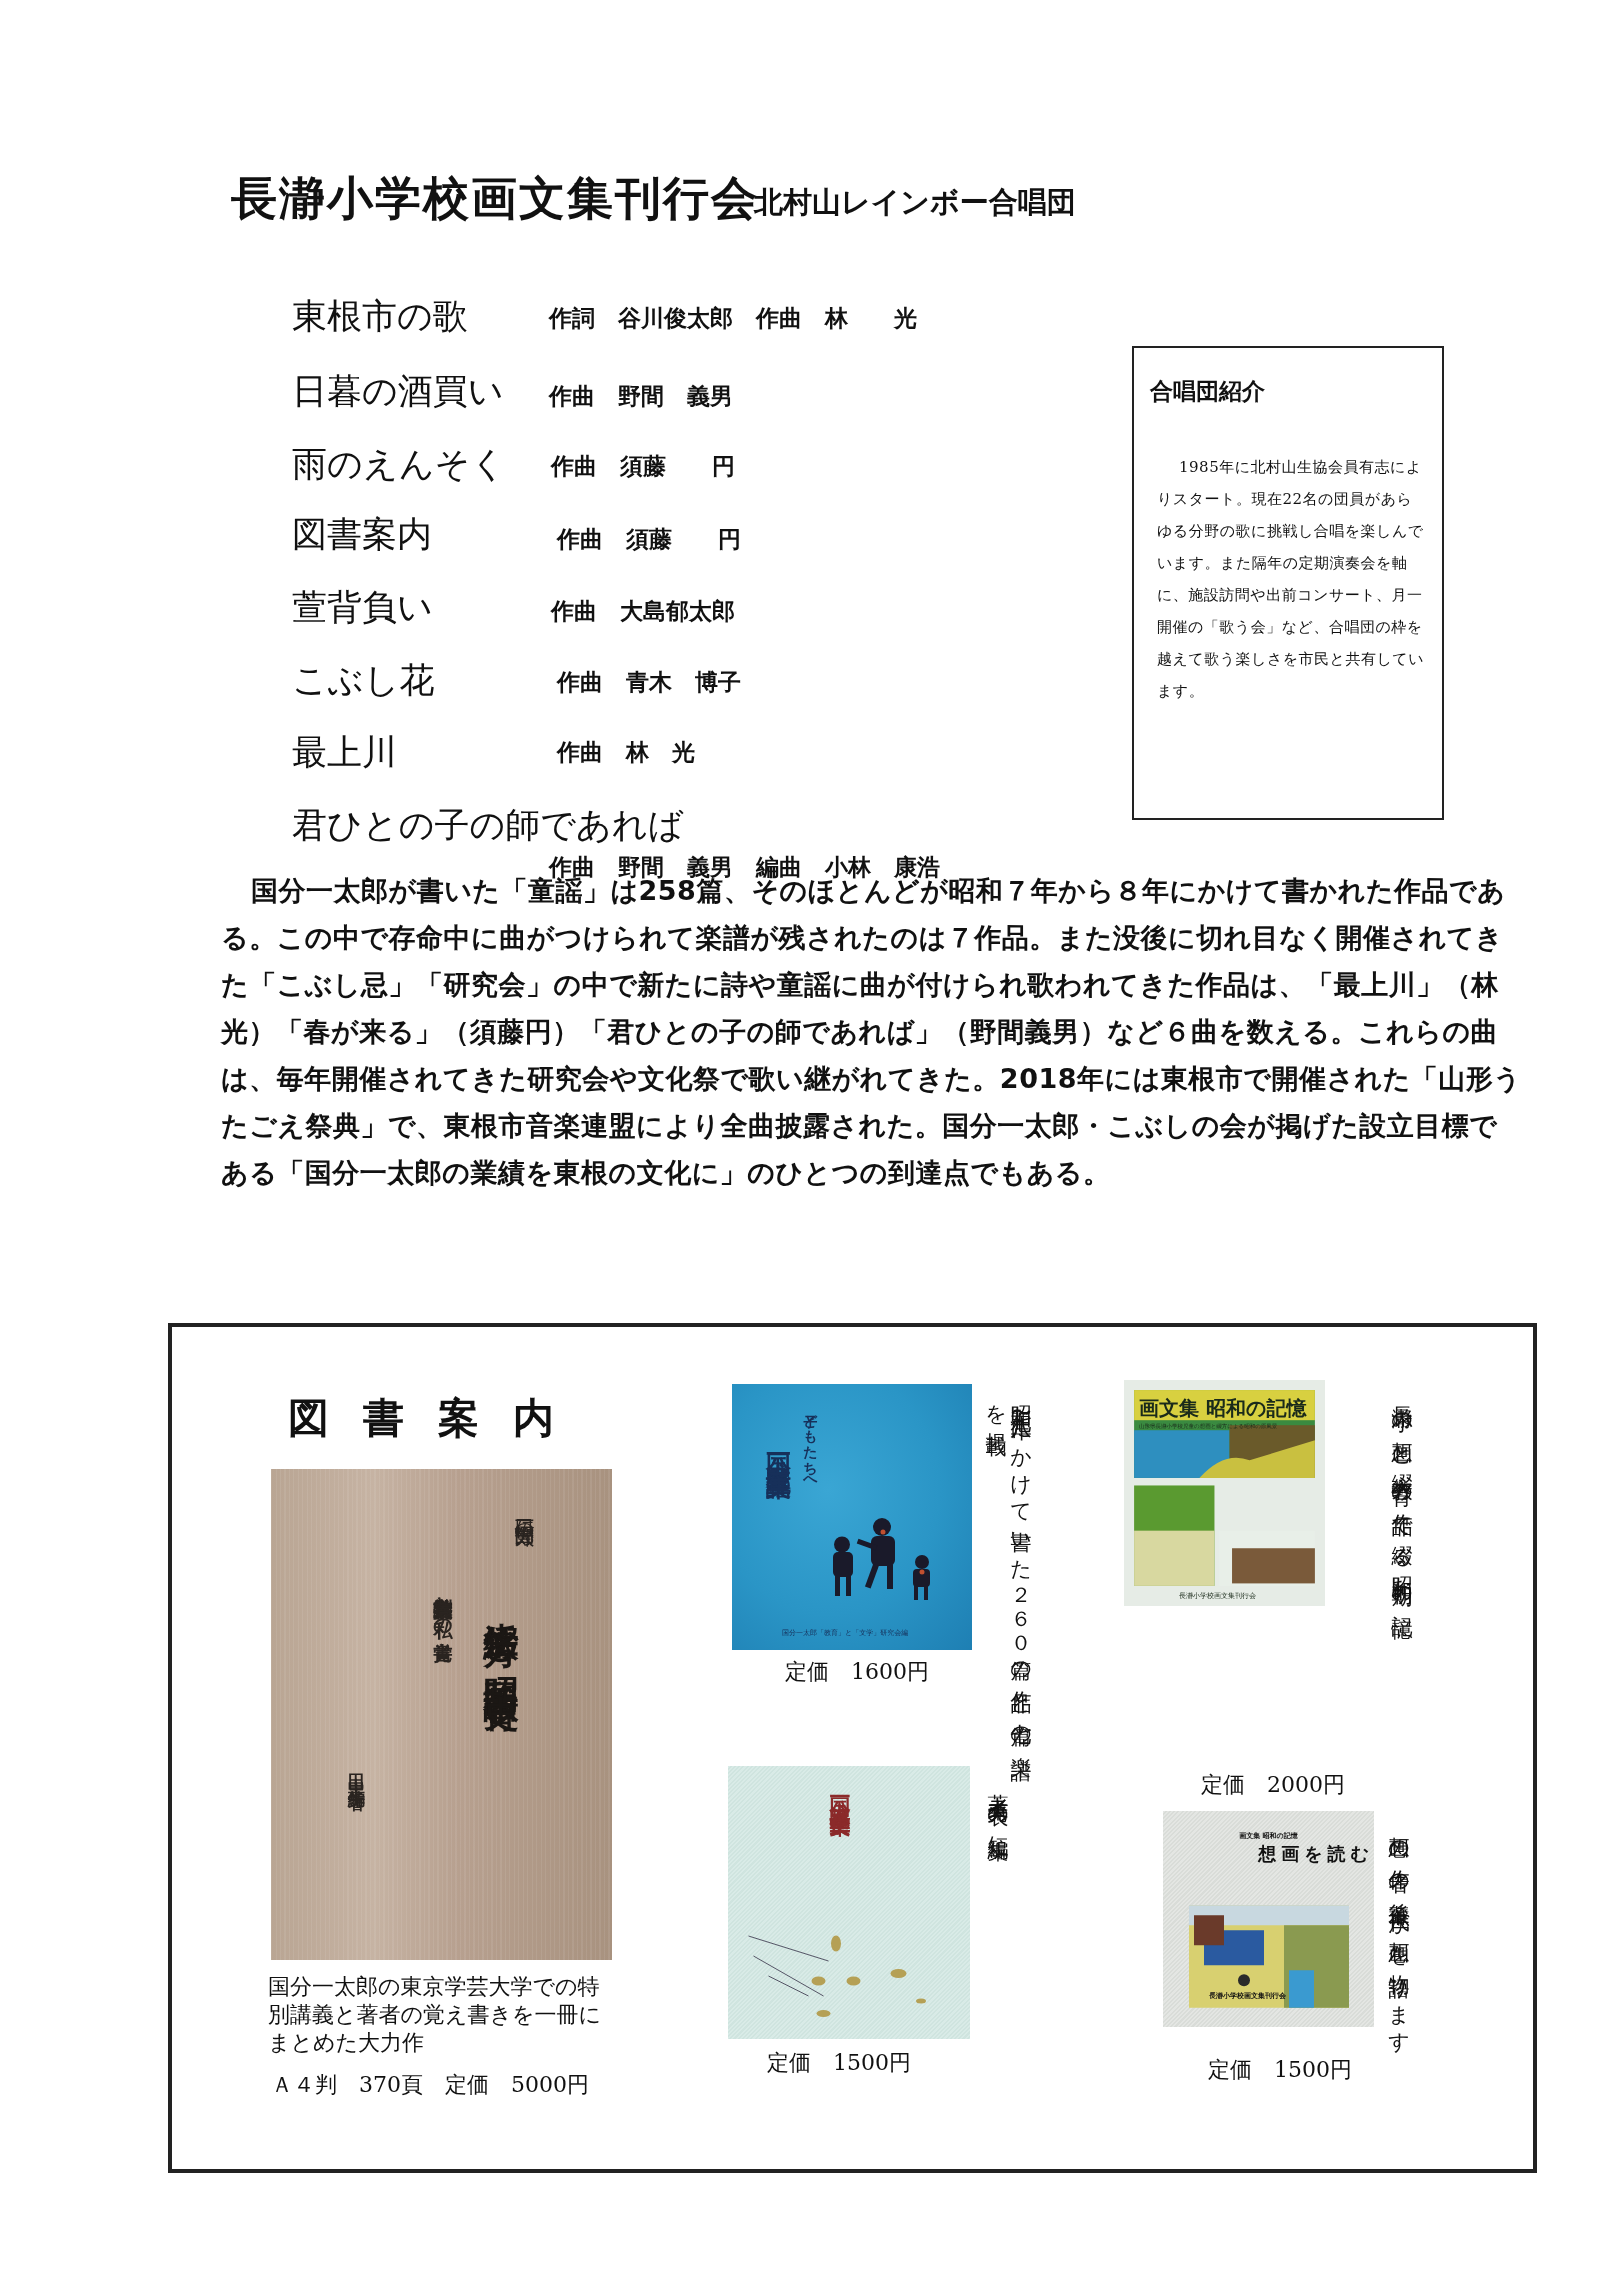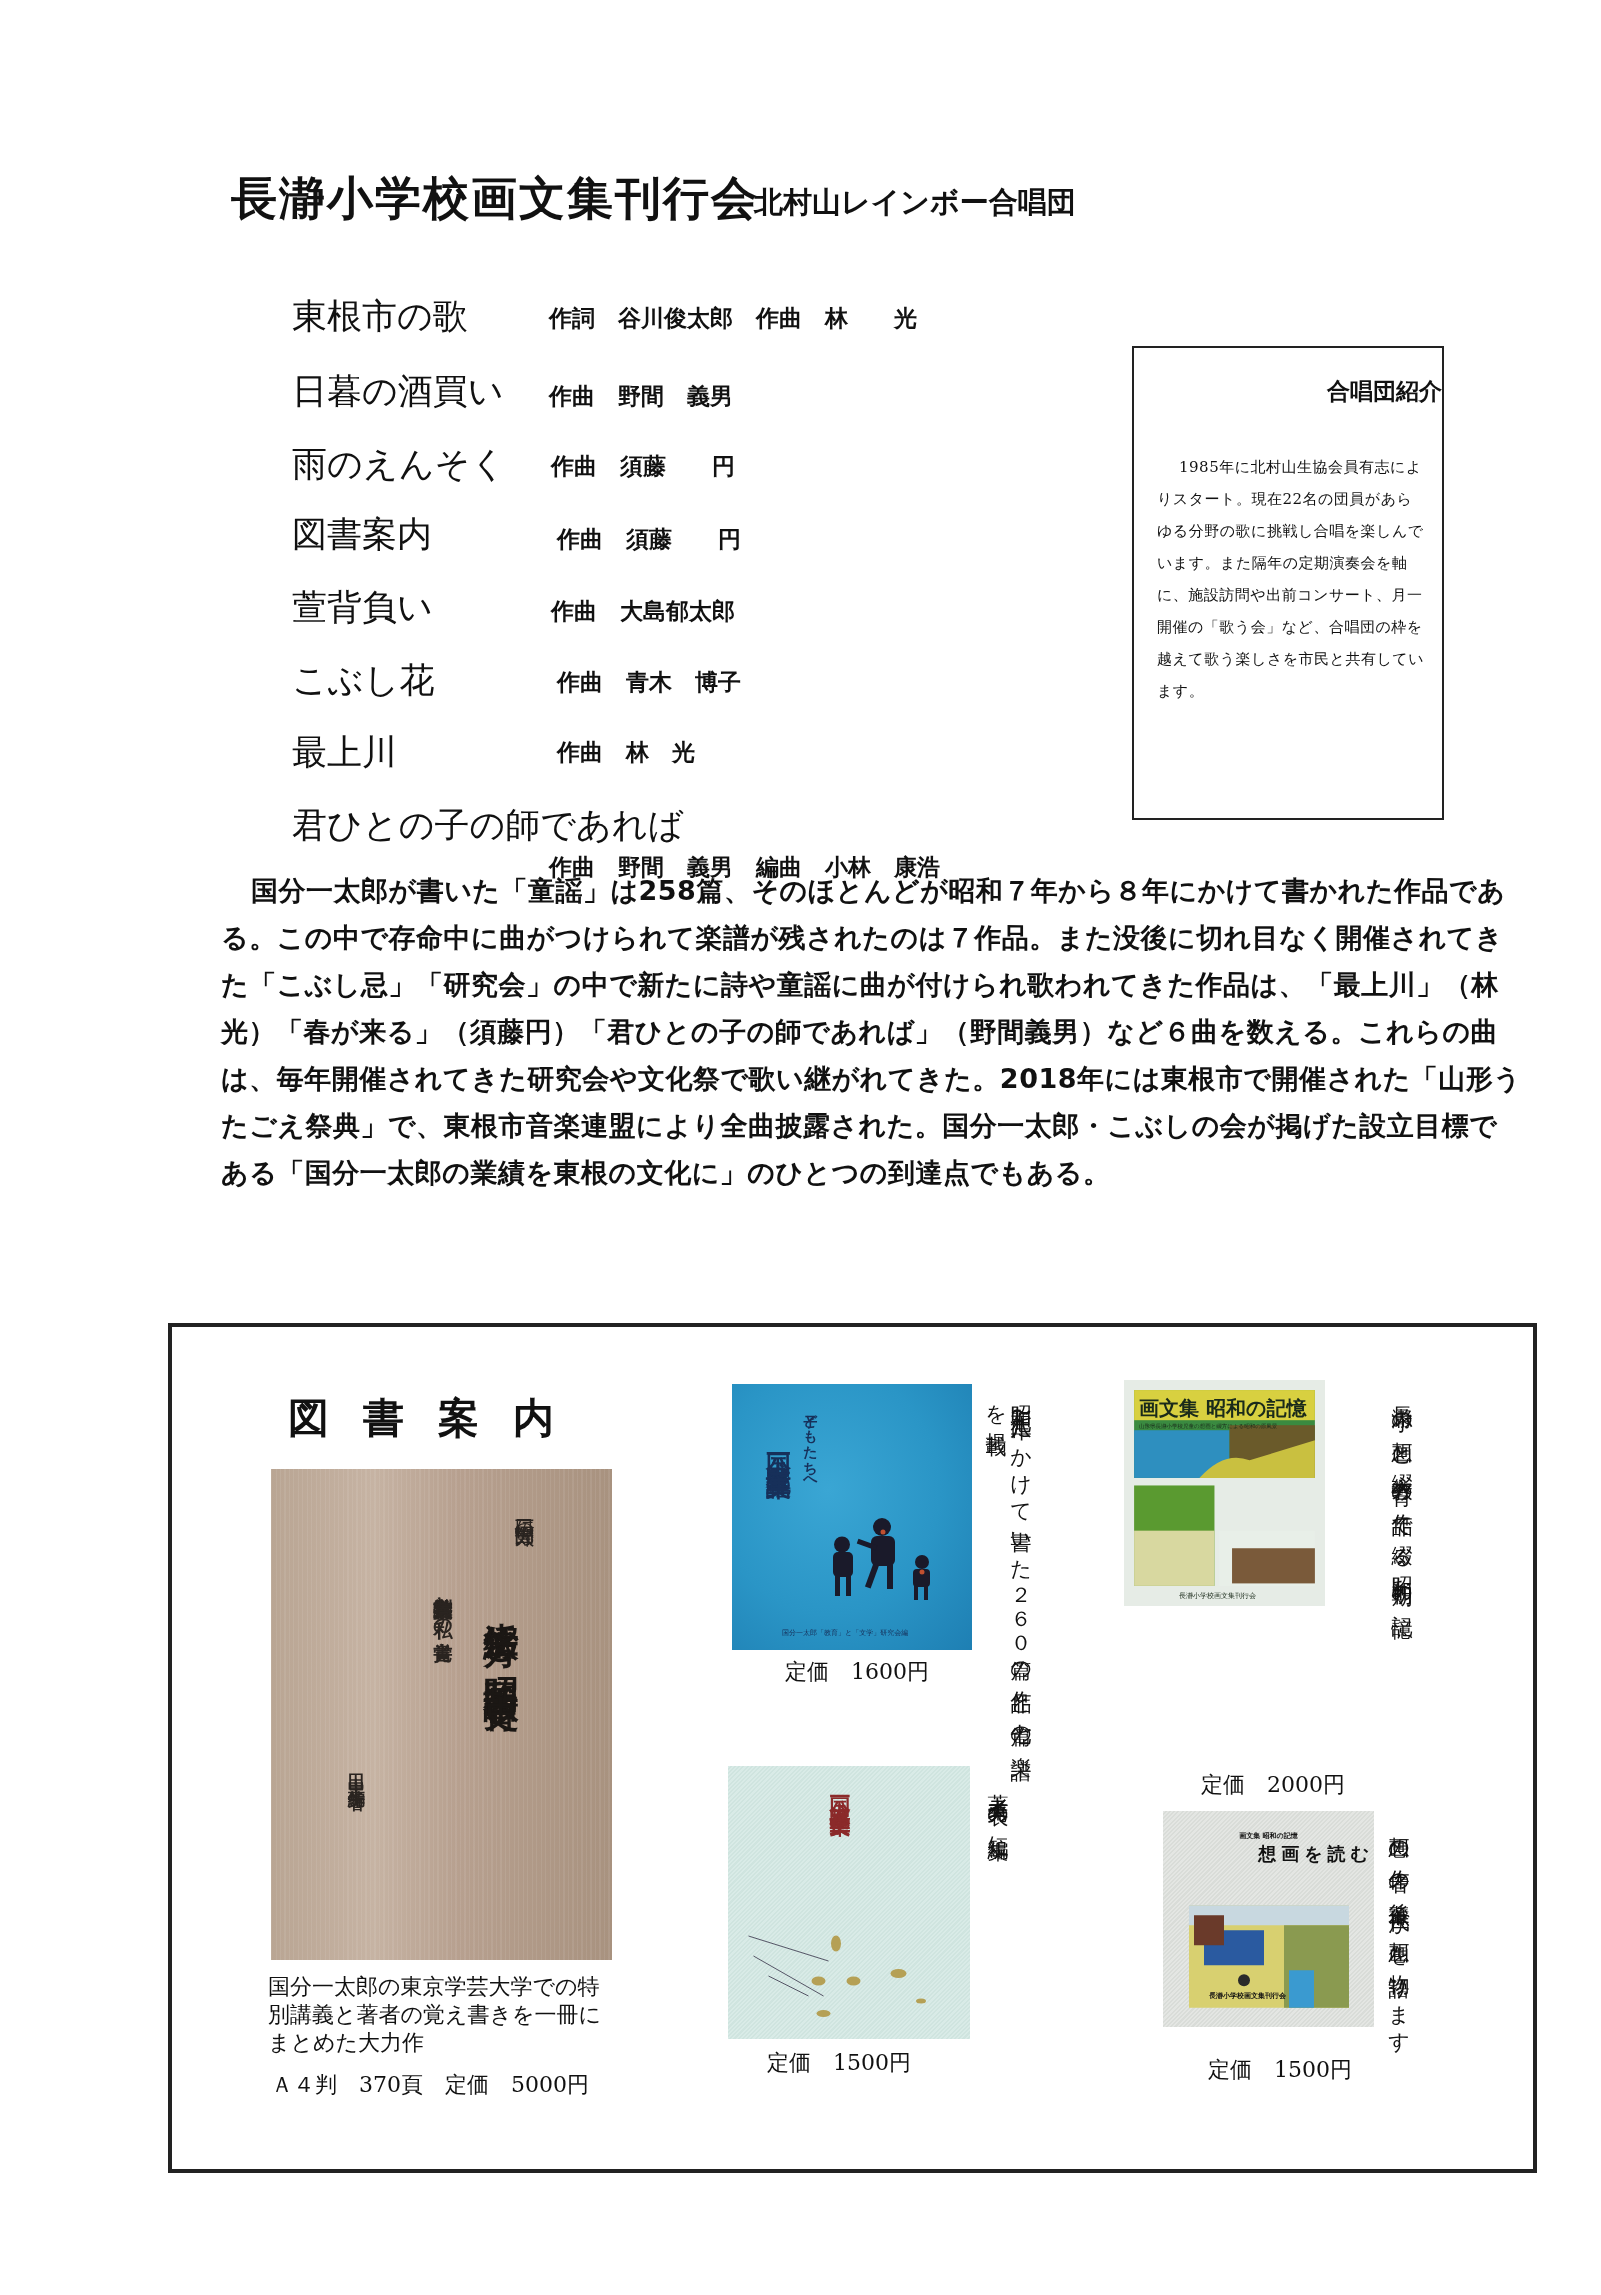--- a/index.html
+++ b/index.html
@@ -10,21 +10,21 @@
   
   .title { left: 231px; top: 168px; font-size: 46px; font-weight: bold; letter-spacing: 2px; white-space: nowrap; }
   .subtitle { left: 754px; top: 183px; font-size: 29px; font-weight: bold; white-space: nowrap; }
 
   
   .song-title { font-family: Liberation Mono, monospace; font-size: 35px; white-space: nowrap; }
   .credit { font-family: "DejaVu Sans", sans-serif; font-size: 23px; font-weight: bold; white-space: nowrap; word-spacing: 14px; text-align: center; }
 
   
   .intro-box { left: 1132px; top: 346px; width: 312px; height: 474px; border: 2px solid #222; box-sizing: border-box; }
-  .intro-heading { position: absolute; left: 16px; right: 0; top: 27.6px; text-align: right; font-size: 23px; font-weight: bold; }
+  .intro-heading { position: absolute; left: 16px; right: 0; top: 27.6px; text-align: left; font-size: 23px; font-weight: bold; }
   .intro-body { position: absolute; left: 23px; right: 15px; top: 59px; font-family: "DejaVu Serif", serif;
                 font-size: 15px; font-weight: normal; line-height: 32px; text-indent: 22px; letter-spacing: 0.5px; margin-top: 44px; }
 
   
   .para { left: 221px; top: 867px; width: 1303px; font-size: 27px; line-height: 47px; font-weight: bold;
           text-indent: 30px; letter-spacing: 0.5px; }
 
   
   .book-frame { left: 168px; top: 1323px; width: 1369px; height: 850px; border: 4px solid #222; box-sizing: border-box; }
   .books-heading { left: 288px; top: 1391px; font-size: 41px; font-weight: bold; letter-spacing: 34px; white-space: nowrap; }

